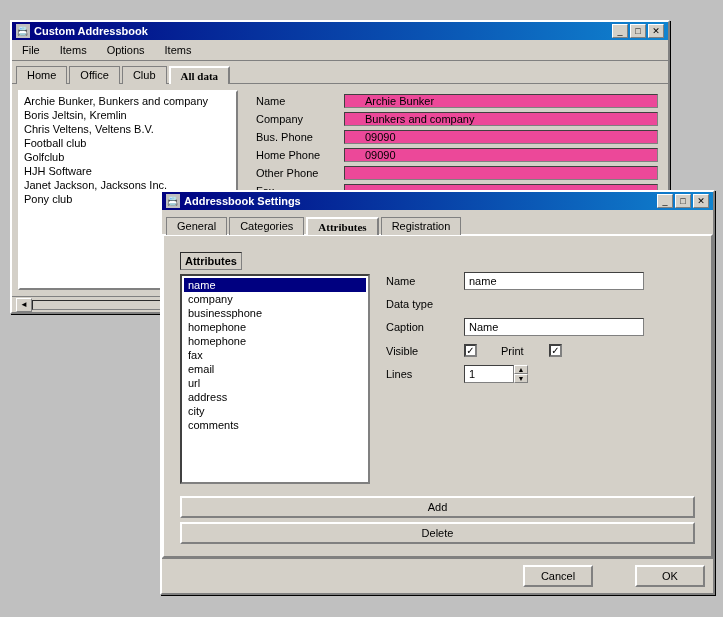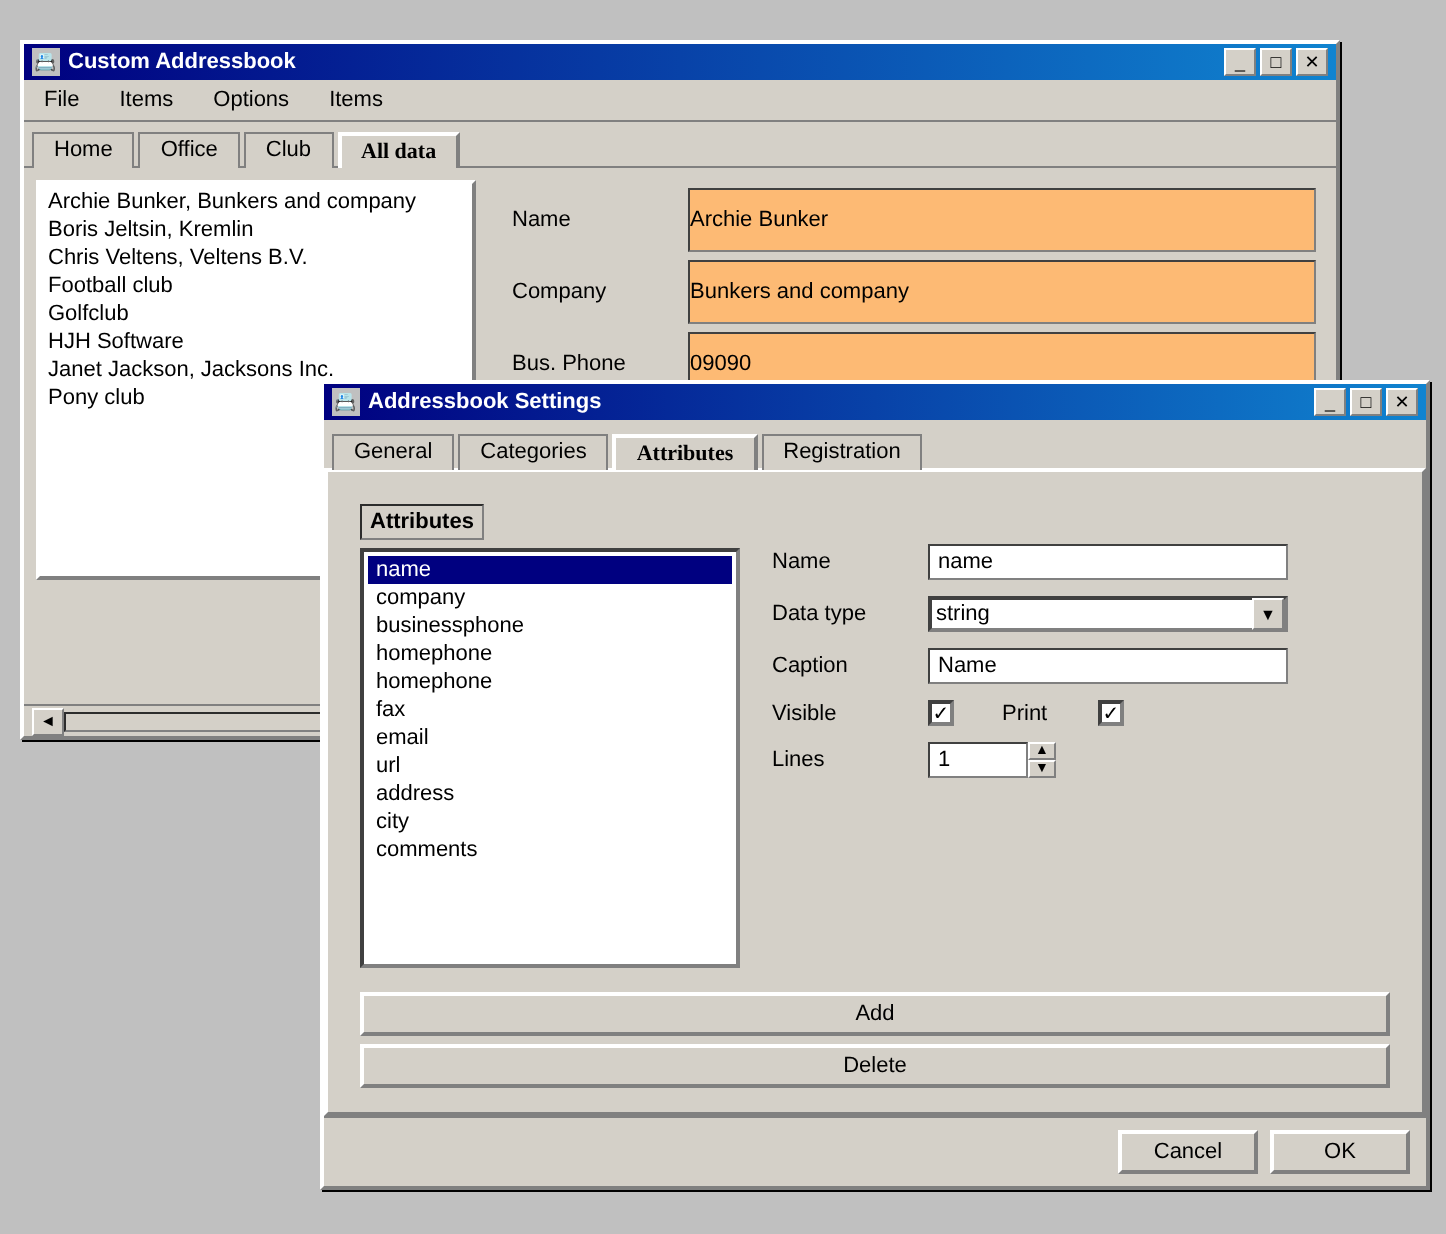--- a/index.html
+++ b/index.html
@@ -160,26 +160,26 @@
     }
 
     .form-label {
       width: 80px;
       text-align: left;
       font-size: 11px;
     }
 
     .form-input {
       flex: 1;
-      height: 32px;
-      background: #fdba74;
+      height: 14px;
+      background: #ec4899;
       border: 1px solid #808080;
       border-top-color: #404040;
       border-left-color: #404040;
-      padding: 1px 0;
+      padding: 1px 20px;
       font-size: 11px;
       font-family: Arial, sans-serif;
     }
 
     
     .settings-window {
       top: 180px;
       left: 155px;
       width: 560px;
     }
@@ -376,20 +376,21 @@
       min-width: 70px;
       height: 22px;
       background: #d4d0c8;
       border: 2px solid #ffffff;
       border-right-color: #808080;
       border-bottom-color: #808080;
       padding: 2px 12px;
       font-size: 11px;
       font-family: Arial, sans-serif;
       cursor: pointer;
+      margin-left: 36px;
     }
   </style>
 </head>
 <body>
 
 <div class="window main-window" style="top:20px;left:10px;width:660px;">
 
   <div class="title-bar">
     <div class="title-bar-left">
       <span class="title-bar-icon">📇</span>
@@ -516,29 +517,20 @@
 
       <div class="settings-right">
 
         <div class="settings-row">
           <span class="settings-label">Name</span>
           <input class="settings-input" type="text" value="name" style="">
         </div>
 
         <div class="settings-row">
           <span class="settings-label">Data type</span>
-          <div class="select-wrapper">
-            <select class="settings-select" style="width:100%;height:100%;border:2px solid #808080;border-top-color:#404040;border-left-color:#404040;background:white;font-size:11px;font-family:Arial,sans-serif;padding-right:18px;appearance:none;-webkit-appearance:none;">
-              <option>string</option>
-              <option>integer</option>
-              <option>boolean</option>
-              <option>date</option>
-            </select>
-            <div class="select-arrow">▼</div>
-          </div>
         </div>
 
         <div class="settings-row">
           <span class="settings-label">Caption</span>
           <input class="settings-input" type="text" value="Name" style="">
         </div>
 
         <div class="settings-row">
           <span class="settings-label">Visible</span>
           <div class="checkbox-wrapper">

